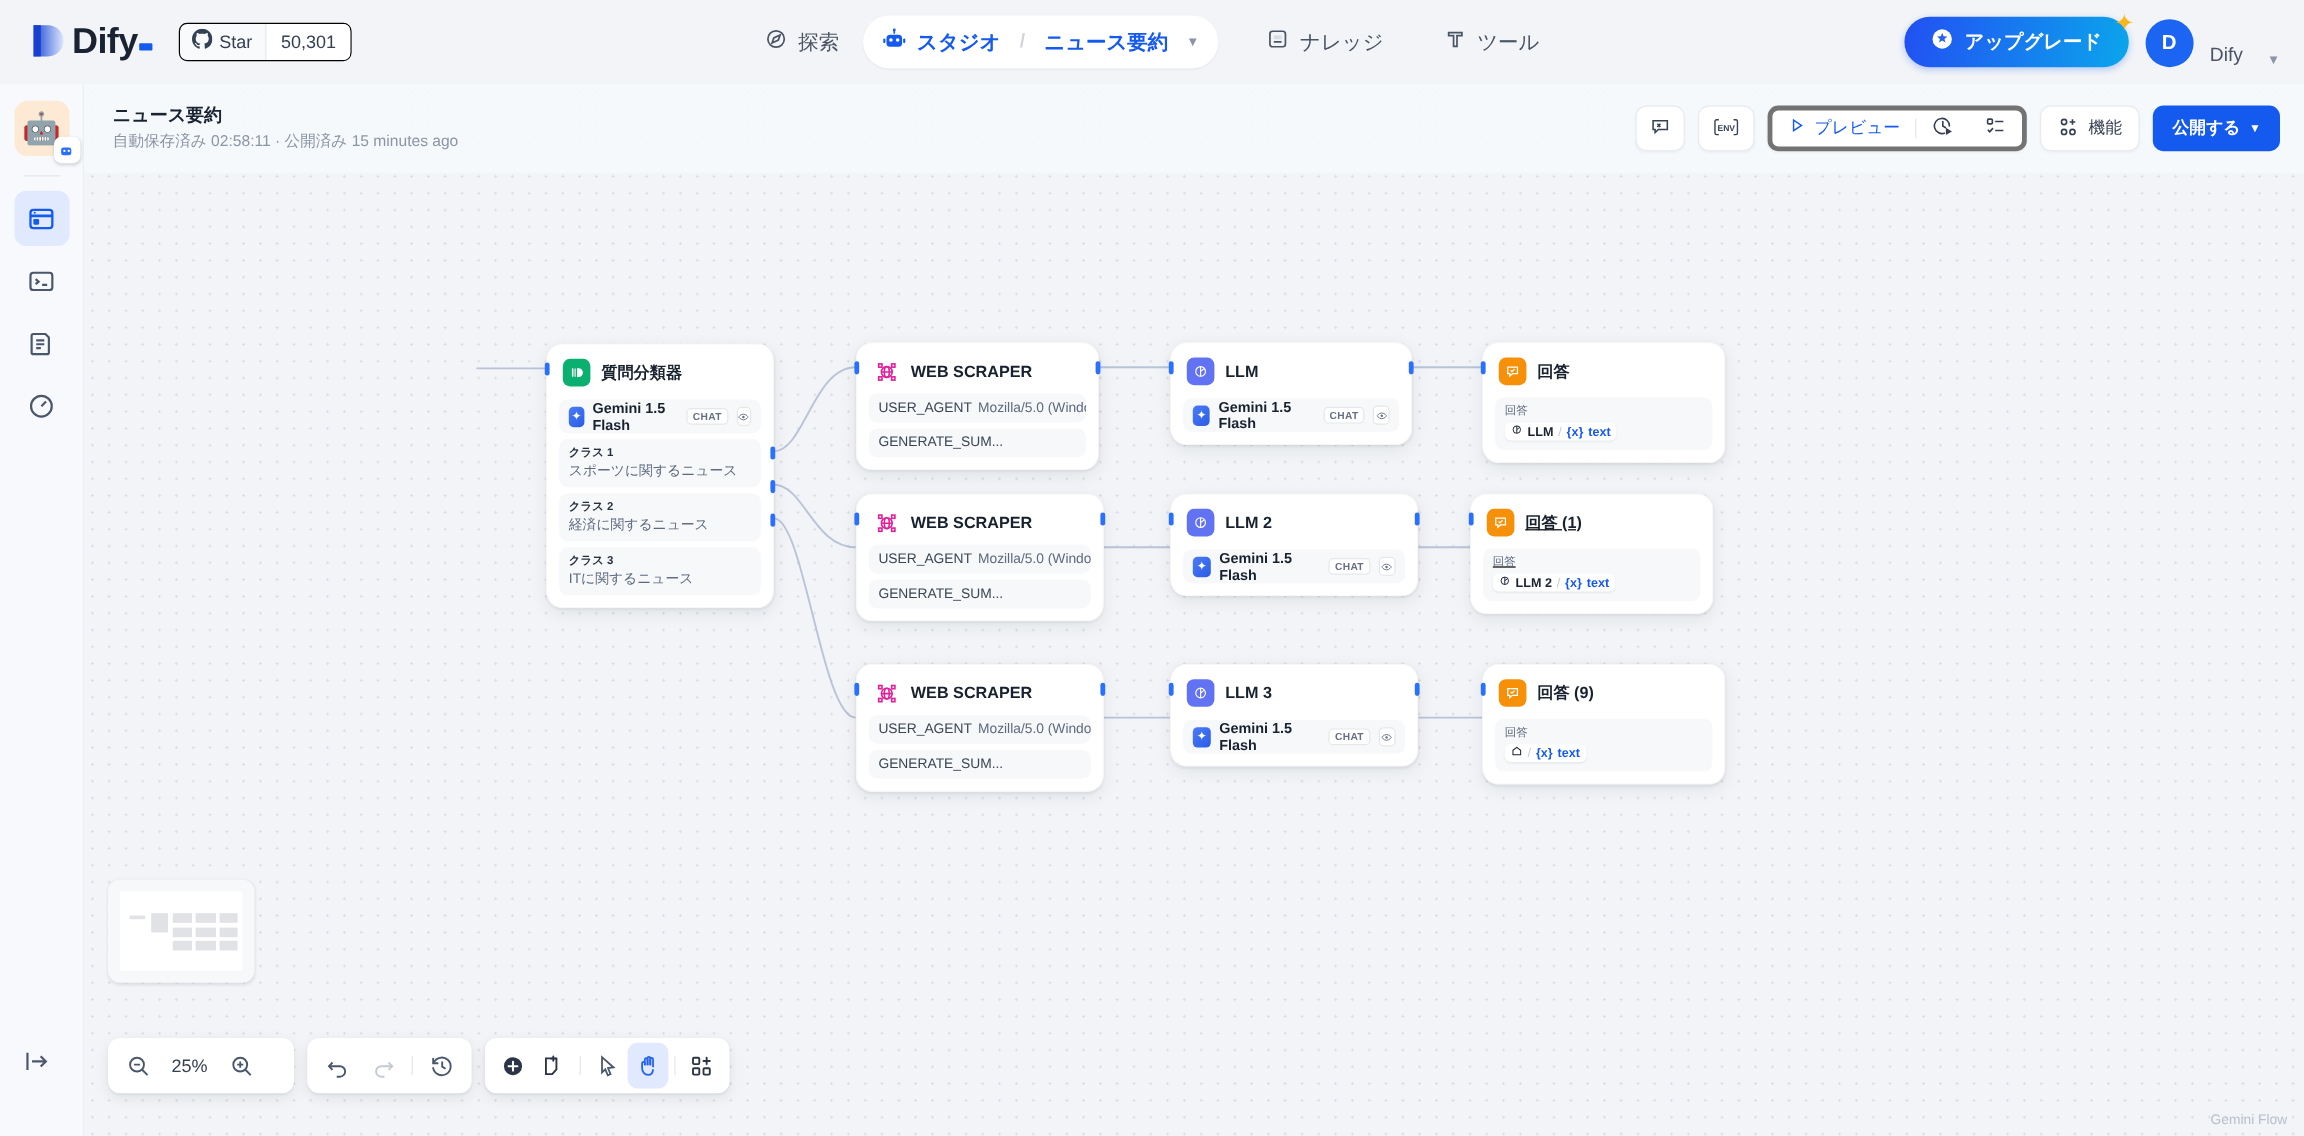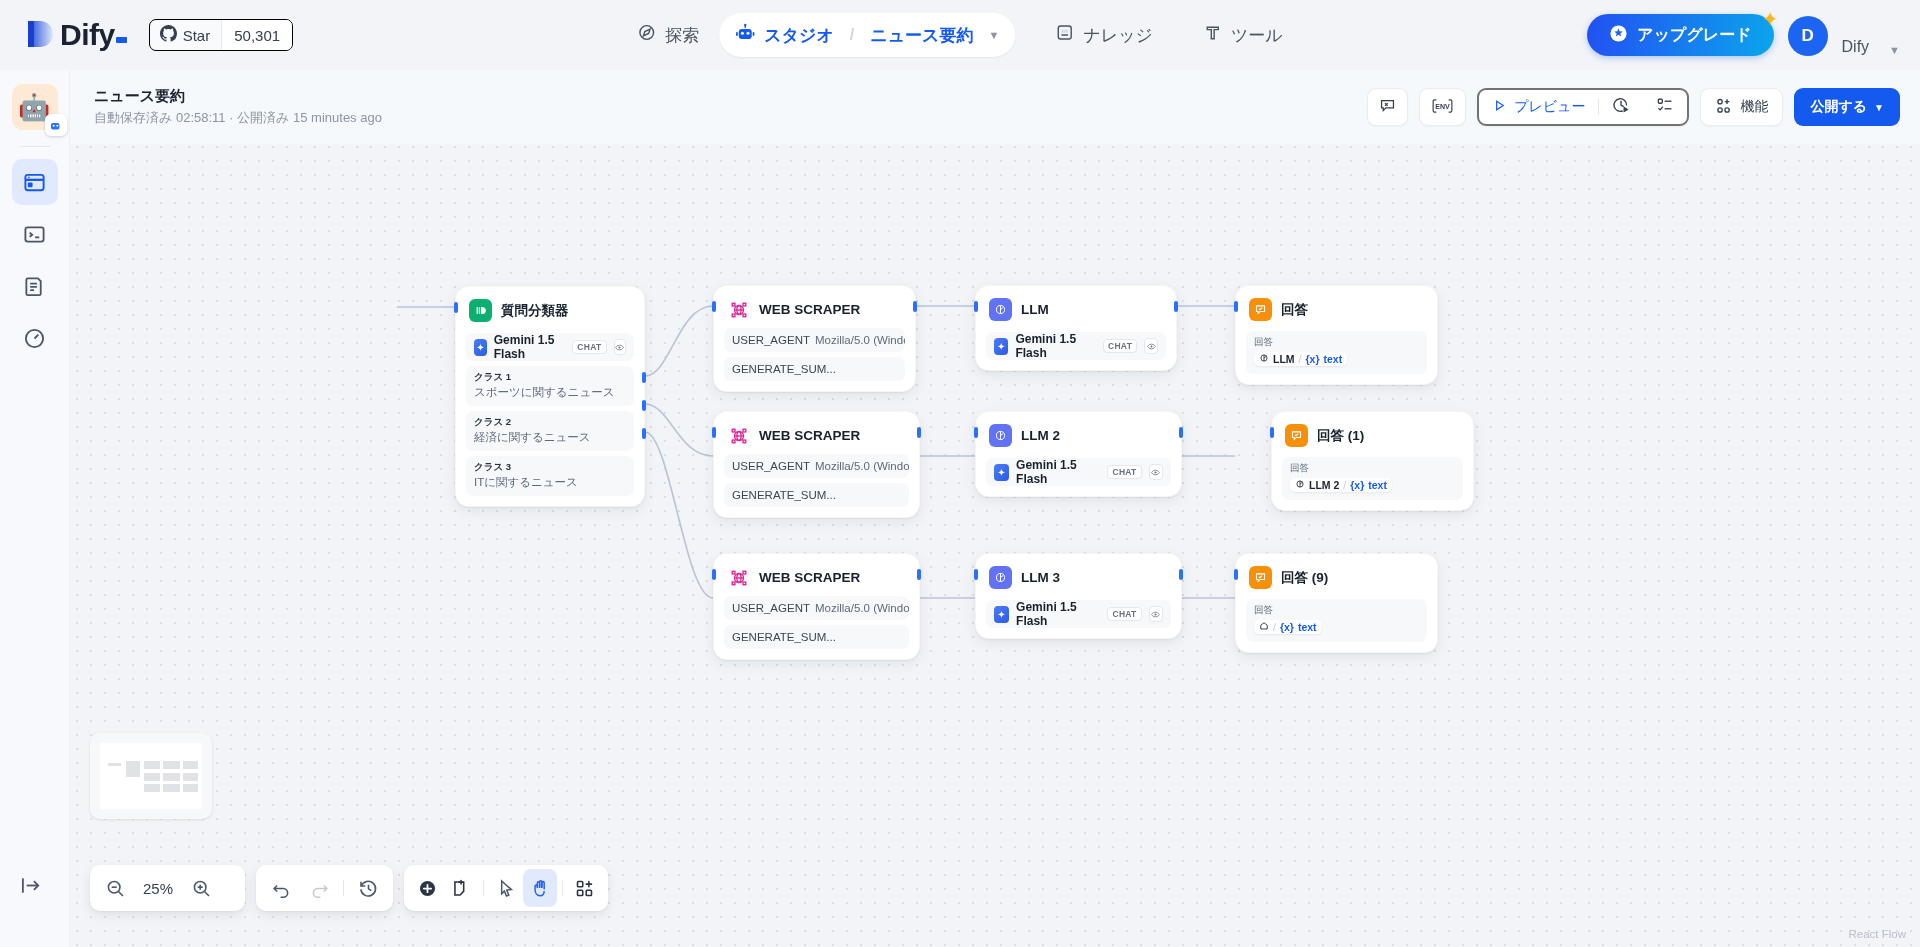--- a/index.html
+++ b/index.html
@@ -114,21 +114,21 @@
   .app-title { font-size: 15px; color: #1a2332; font-weight: 600; margin-left: 24px; }
   .app-sub { font-size: 13px; color: #8b95a5; margin-top: 3px; }
   .sub-right { position: absolute; right: 20px; display: flex; align-items: center; gap: 11px; }
   .tb-btn {
     height: 38px; min-width: 38px; border-radius: 9px; background: #fff;
     border: 1px solid #e9ebf0; display: flex; align-items: center; justify-content: center;
     gap: 7px; padding: 0 11px; cursor: pointer; box-shadow: 0 1px 2px rgba(16,24,40,0.04);
     font-size: 14px; color: #354052;
   }
   .tb-group {
-    height: 38px; border-radius: 9px; background: #fff; border: 2px solid #737373;
+    height: 38px; border-radius: 9px; background: #fff; border: 4px solid #737373;
     display: flex; align-items: center; box-shadow: 0 1px 2px rgba(16,24,40,0.04);
   }
   .tb-g-item { display: flex; align-items: center; gap: 7px; padding: 0 13px; height: 100%; cursor: pointer; }
   .tb-divider { width: 1px; height: 16px; background: #e4e7ec; }
   .preview-label { font-size: 14px; color: #155aef; font-weight: 500; }
   .publish-btn {
     height: 38px; border-radius: 9px; background: #155aef; color: #fff;
     display: flex; align-items: center; gap: 7px; padding: 0 16px;
     font-size: 14px; font-weight: 600; cursor: pointer;
   }
@@ -568,21 +568,21 @@
           <svg width="9" height="9" viewBox="0 0 16 16" fill="none" stroke="#667085" stroke-width="1.4">
             <path d="M1 8s2.6-4.2 7-4.2S15 8 15 8s-2.6 4.2-7 4.2S1 8 1 8z"></path>
               <circle cx="8" cy="8" r="1.8" fill="#667085" stroke="none"></circle>
           </svg>
         </span>
       </div>
       <span class="port" style="left:-2px; top:15px;"></span>
       <span class="port" style="right:-2px; top:15px;"></span>
     </div>
 
-    <div class="node" style="left:1201px; top:341px; width:203px;">
+    <div class="node" style="left:1155px; top:341px; width:203px;text-decoration:underline;">
       <div class="node-head">
         <span class="node-ico" style="background:#f79009">
           <svg width="13" height="13" viewBox="0 0 20 20" fill="none" stroke="#fff" stroke-width="1.6">
             <path d="M3.8 4.4 h12.4 v8.6 h-6.4 l-3.4 3 v-3 h-2.6 z"></path>
               <path d="M7.4 8.6 l1.8 1.7 3.4-3.3"></path>
           </svg>
         </span>
         <span class="node-title">回答 (1)</span>
       </div>
       <div class="ans-block">
@@ -771,21 +771,21 @@
       <div class="ctrl-item">
         <svg width="21" height="21" viewBox="0 0 24 24" fill="none" stroke="#2b3545" stroke-width="1.8">
           <rect x="4" y="4" width="6" height="6" rx="1"></rect>
             <rect x="4" y="14" width="6" height="6" rx="1"></rect>
           <rect x="14" y="14" width="6" height="6" rx="1"></rect>
           <path d="M17 4 v6 M14 7 h6" stroke-linecap="round"></path>
         </svg>
       </div>
     </div>
 
-    <span class="rf-mark">React Flow</span>
+    <span class="rf-mark">Gemini Flow</span>
   </div>
 
   <div class="subheader">
     <div>
       <div class="app-title">ニュース要約</div>
       <div class="app-sub" style="margin-left:24px">自動保存済み 02:58:11 · 公開済み 15 minutes ago</div>
     </div>
 
     <div class="sub-right">
       <div class="tb-btn">

